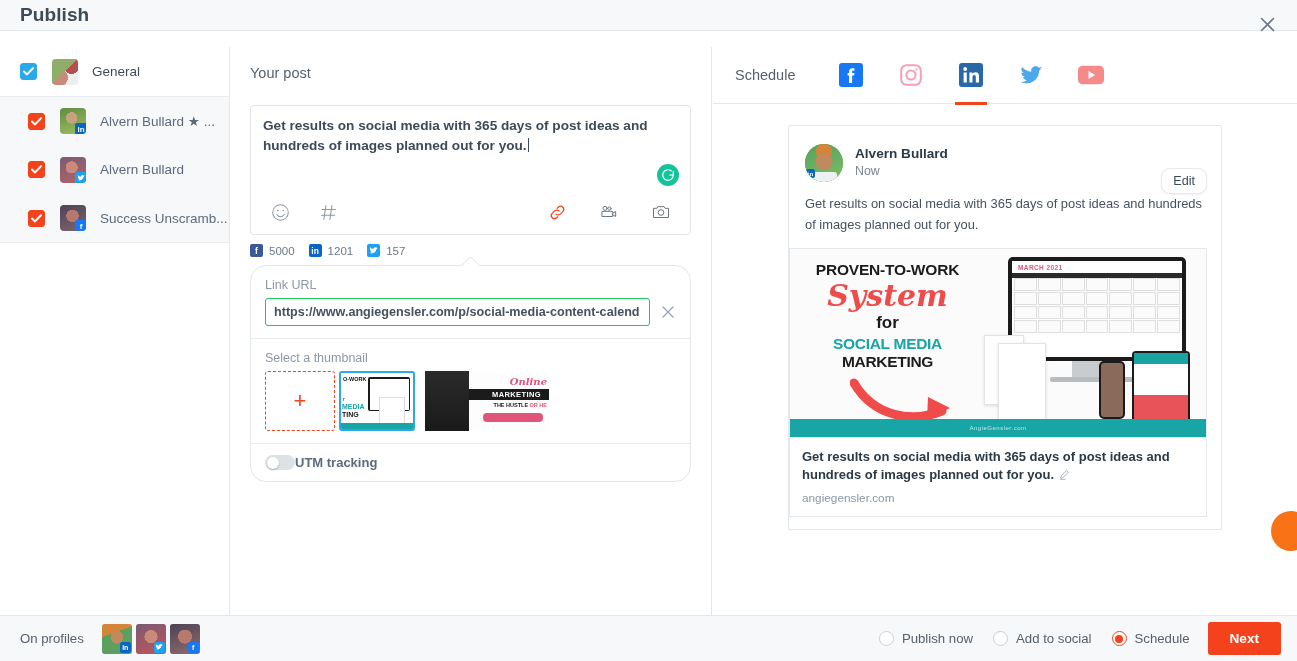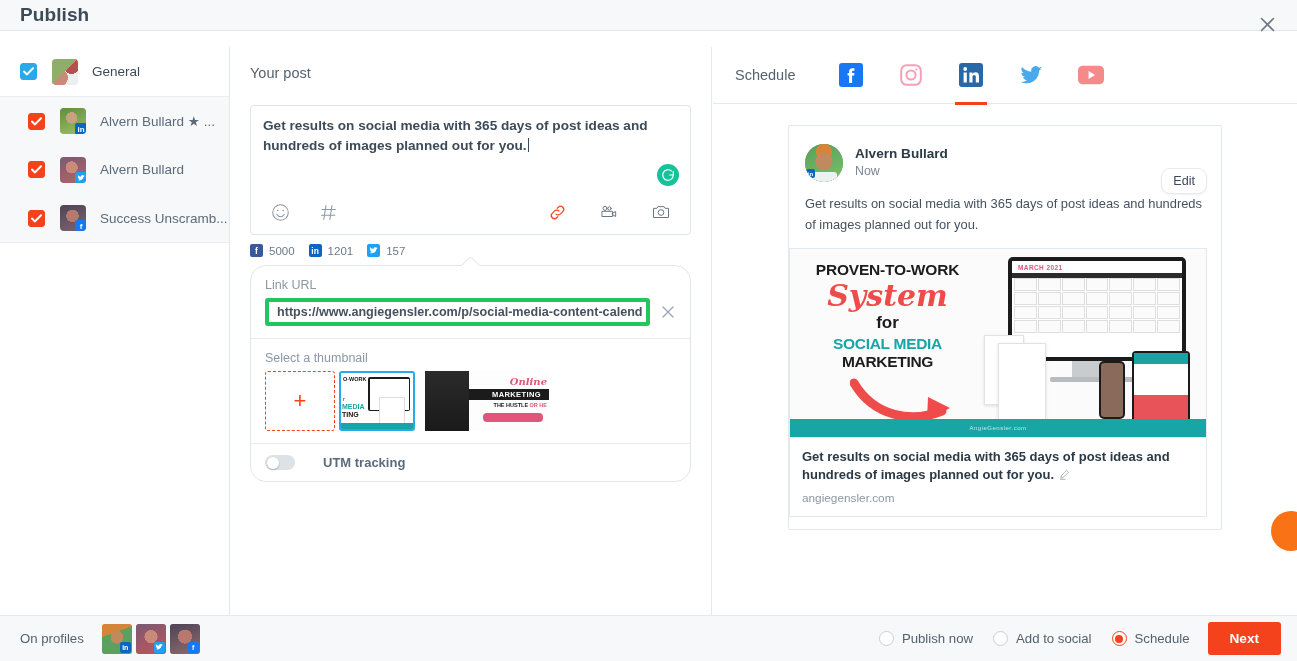--- a/index.html
+++ b/index.html
@@ -121,39 +121,39 @@
   }
   .arrow-up:before {
     content:""; position:absolute; top:2px; left:2px; width:14px; height:14px;
     background:#fff; border-left:1px solid #e2e7eb; border-top:1px solid #e2e7eb;
     transform:rotate(45deg);
   }
   .lp-section { padding:12px 14px; border-bottom:1px solid #e8ecef; }
   .lp-label { font-size:12.5px; color:#8b98a5; margin-bottom:6px; }
   .url-row { display:flex; align-items:center; gap:10px; }
   .url-input {
-    flex:1; height:28px; border:4px solid #22c55e; border-radius:3px; background:#fff;
+    flex:1; height:28px; border:1px solid #22c55e; border-radius:3px; background:#fff;
     padding:0 8px; font-size:12.6px; color:#44525f; font-weight:600;
     display:flex; align-items:center; white-space:nowrap; overflow:hidden;
     font-family:"Liberation Sans", sans-serif;
   }
   .url-clear { width:16px; height:16px; cursor:pointer; flex:0 0 auto; }
   .thumbs { display:flex; align-items:flex-start; gap:4px; margin-top:4px; }
   .thumb-add {
     width:70px; height:60px; border:1.5px dashed #f4421c; border-radius:3px;
     display:flex; align-items:center; justify-content:center; cursor:pointer; flex:0 0 auto;
   }
   .thumb-add span { color:#f4421c; font-size:22px; line-height:1; font-weight:300; }
   .thumb {
     height:60px; position:relative; overflow:hidden; cursor:pointer; flex:0 0 auto;
     background:#fff;
   }
   .thumb.sel { width:76px; border:2px solid #29a9ea; border-radius:3px; }
   .thumb.t2 { width:130px; }
-  .utm-row { display:flex; align-items:flex-start; padding:11px 14px; gap:28px; }
+  .utm-row { display:flex; align-items:flex-start; padding:11px 14px; gap:0; }
   .toggle {
     width:30px; height:15px; border-radius:8px; background:#dde2e7; position:relative; cursor:pointer;
     flex:0 0 auto;
   }
   .toggle .knob {
     position:absolute; left:1.5px; top:1.5px; width:12px; height:12px; border-radius:50%;
     background:#fff; box-shadow:0 1px 2px rgba(0,0,0,.25);
   }
   .utm-label { font-size:13px; color:#5b6b7c; font-weight:600; }
 

